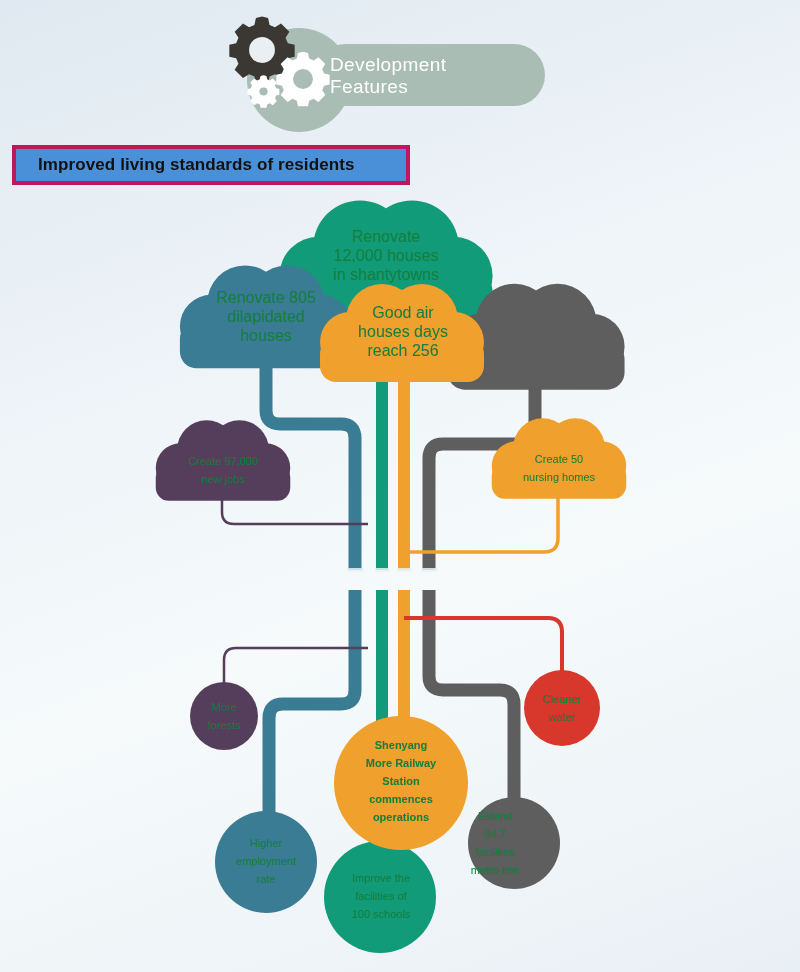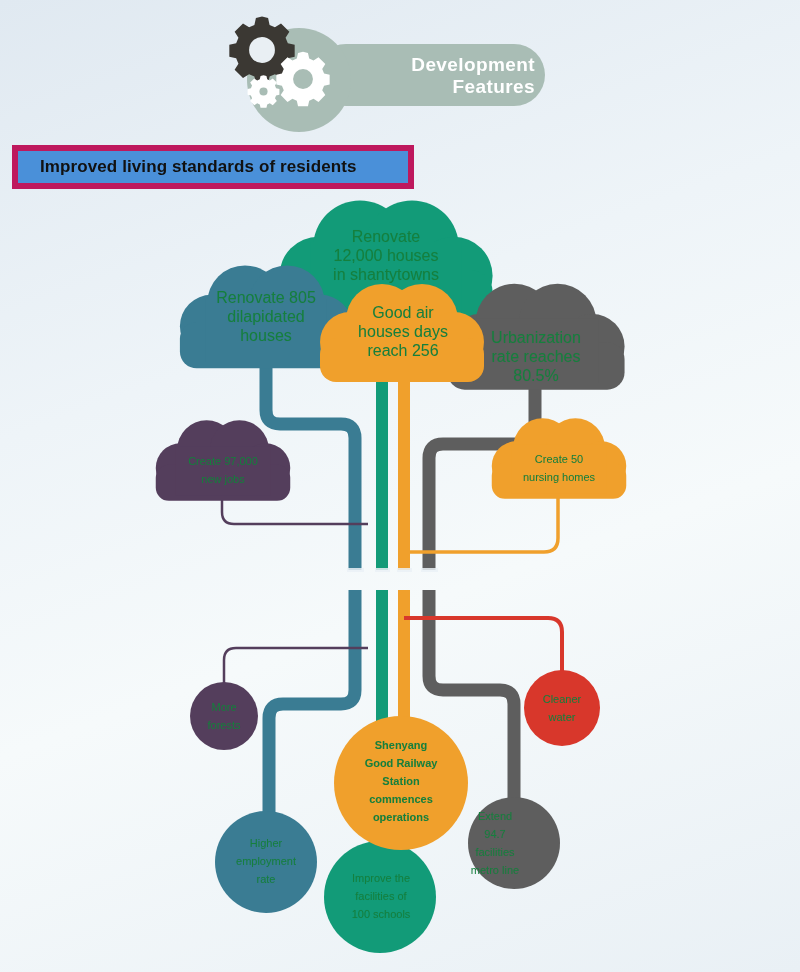--- a/index.html
+++ b/index.html
@@ -17,30 +17,30 @@
   .hdr-pill{
     position:absolute;left:105px;top:38px;width:230px;height:62px;
     background:#a9bdb5;border-radius:31px;
   }
   .hdr-circle{
     position:absolute;left:37px;top:22px;width:104px;height:104px;
     background:#a9bdb5;border-radius:50%;
   }
   .hdr-title{
     position:absolute;left:120px;top:48px;width:205px;
-    text-align:right;color:#ffffff;font-weight:bold;font-size:19px;
+    text-align:left;color:#ffffff;font-weight:normal;font-size:19px;
     line-height:22px;letter-spacing:.4px;
   }
   .gear{position:absolute;}
   .gear svg{display:block;}
 
   
   .banner{
     position:absolute;left:12px;top:145px;width:390px;height:32px;
-    background:#4a90d9;border:6px solid #be185d;
+    background:#4a90d9;border:4px solid #be185d;
     display:flex;align-items:center;
   }
   .banner span{
     color:#111111;font-weight:bold;font-size:17px;padding-left:22px;letter-spacing:.1px;
   }
 
   
   .node-label{
     position:absolute;color:#15803d;text-align:center;
     line-height:19px;font-size:16px;pointer-events:none;
@@ -171,25 +171,20 @@
     <div>12,000 houses</div>
     <div>in shantytowns</div>
   </div>
 
   <div class="node-label" style="left:186px;top:288px;width:160px;">
     <div>Renovate 805</div>
     <div>dilapidated</div>
     <div>houses</div>
   </div>
 
-  <div class="node-label" style="left:456px;top:328px;width:160px;">
-    <div>Urbanization</div>
-    <div>rate reaches</div>
-    <div>80.5%</div>
-  </div>
 
   <div class="node-label" style="left:332px;top:303px;width:142px;">
     <div>Good air</div>
     <div>houses days</div>
     <div>reach 256</div>
   </div>
 
   <div class="node-label sm" style="left:155px;top:452px;width:136px;">
     <div>Create 97,000</div>
     <div>new jobs</div>
@@ -211,21 +206,21 @@
   </div>
 
   <div class="node-label sm" style="left:198px;top:834px;width:136px;">
     <div>Higher</div>
     <div>employment</div>
     <div>rate</div>
   </div>
 
   <div class="node-label sm" style="left:330px;top:736px;width:142px;font-weight:bold;">
     <div>Shenyang</div>
-    <div>Good Railway</div>
+    <div>More Railway</div>
     <div>Station</div>
     <div>commences</div>
     <div>operations</div>
   </div>
 
   <div class="node-label sm" style="left:310px;top:869px;width:142px;">
     <div>Improve the</div>
     <div>facilities of</div>
     <div>100 schools</div>
   </div>

